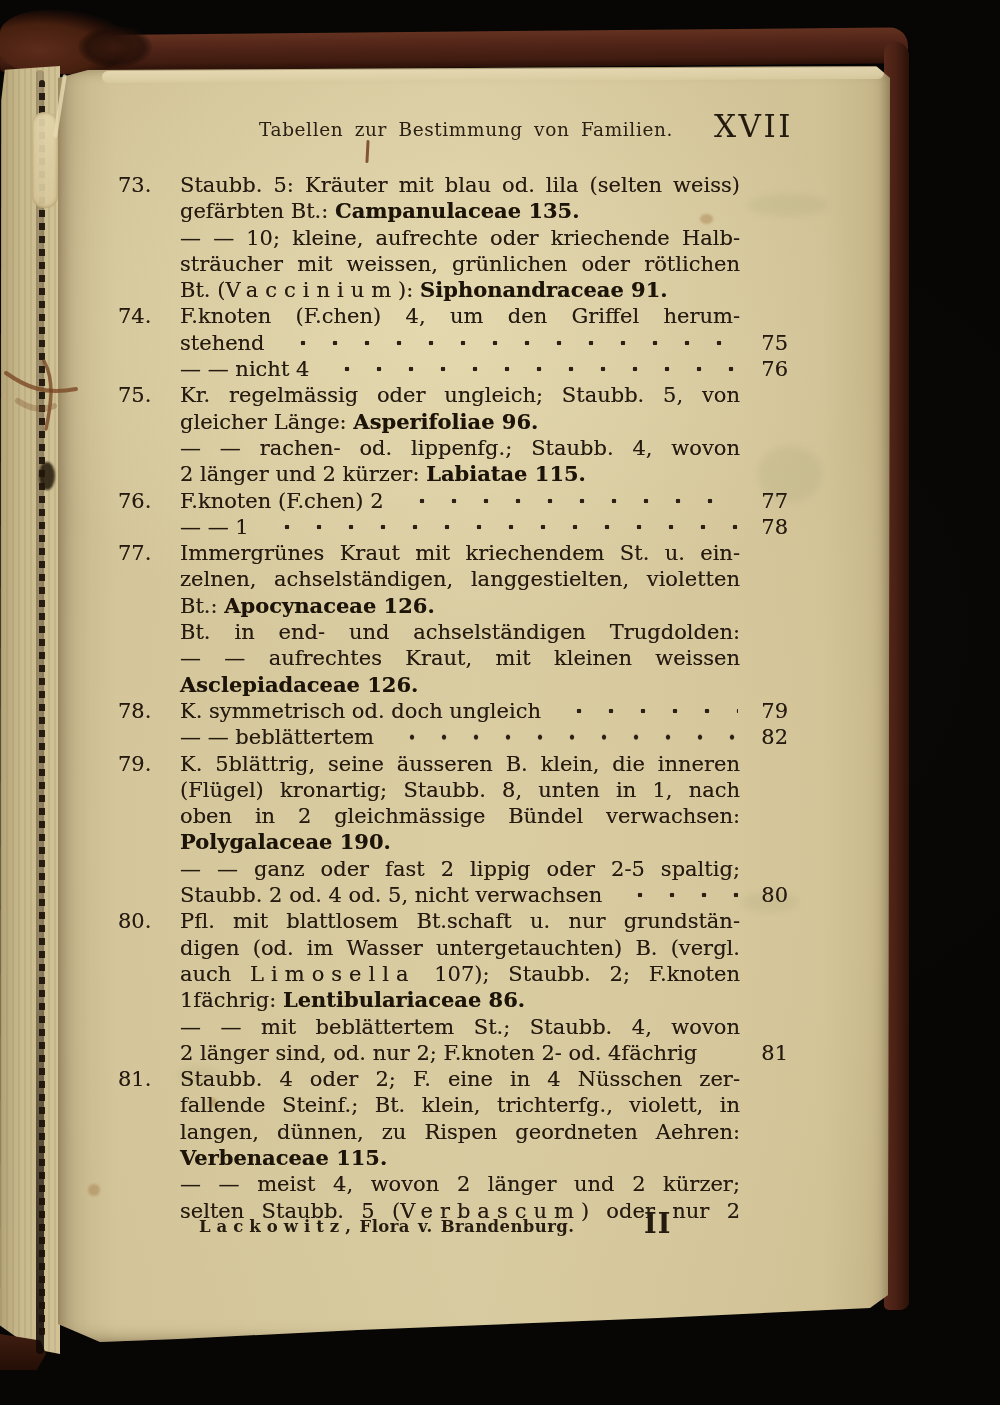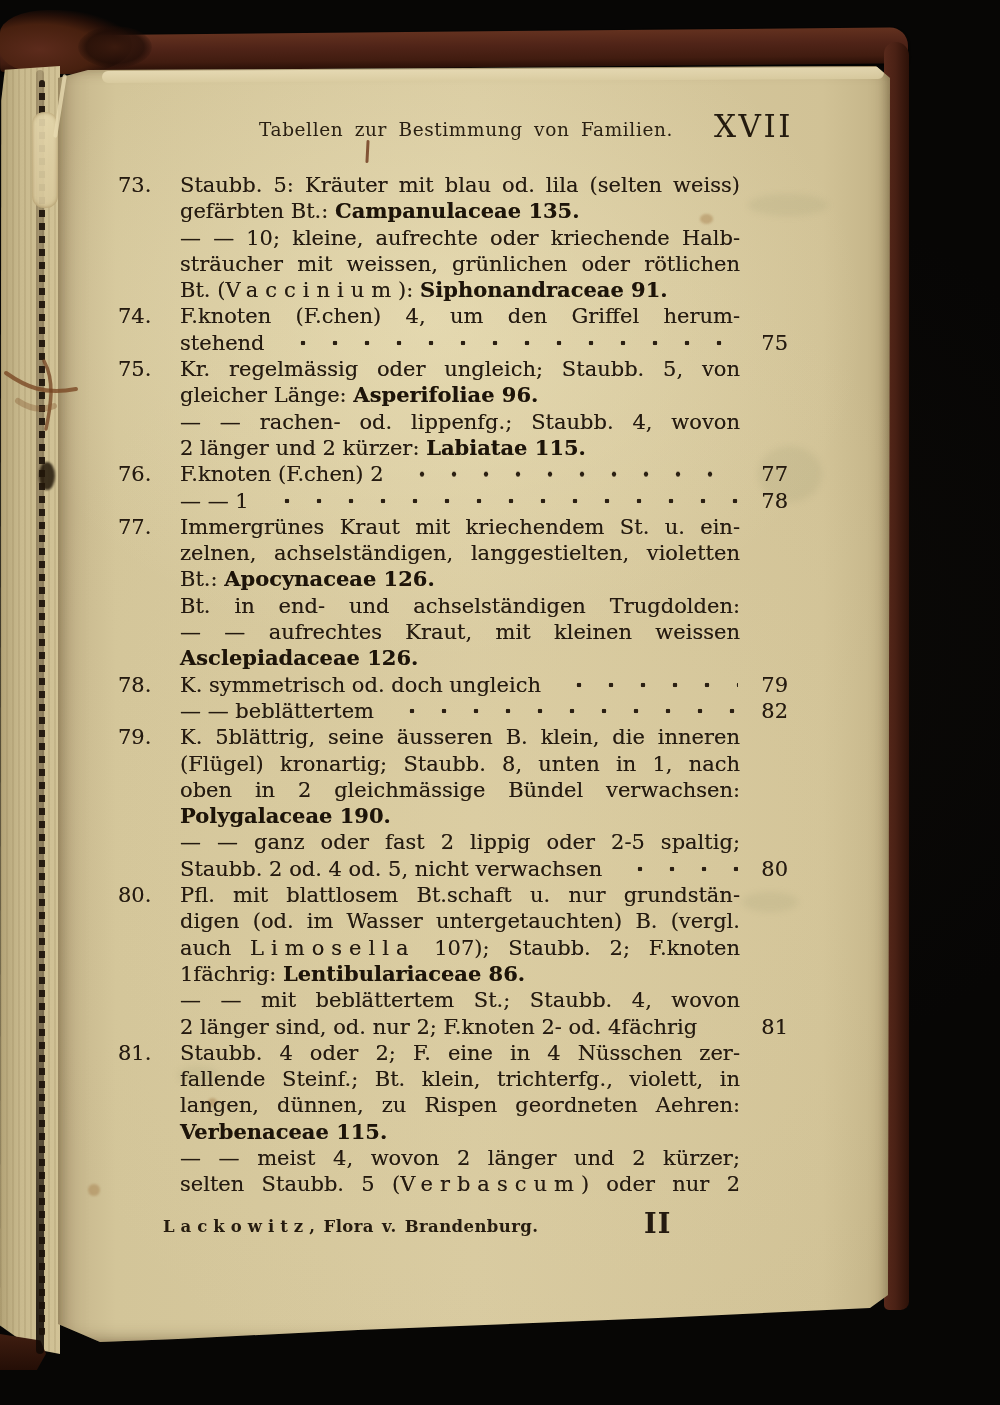--- a/index.html
+++ b/index.html
@@ -85,21 +85,21 @@
   .leader{flex:1 1 auto;align-self:stretch;margin:0 14px 0 12px;
     background-image:radial-gradient(circle,#2b2013 2.1px,rgba(0,0,0,0) 2.6px);
     background-size:32px 26.3px;background-position:10px 62%;background-repeat:repeat-x;}
   .leader.nodots{background:none;}
   .ref{flex:0 0 36px;text-align:right;}
   b{font-weight:700;color:#1d1409;}
   .spaced{letter-spacing:7px;}
   .line,.num,.ref{text-shadow:0 0 .5px rgba(40,28,14,.55);}
 
   .footer{position:absolute;left:105px;top:1151px;width:560px;font-weight:700;font-size:16.5px;color:#261c0f;}
-  .footer .author{letter-spacing:6px;}
+  .footer .author{letter-spacing:6px;margin-left:36px;}
   .footer .work{letter-spacing:.4px;word-spacing:2px;}
   .sheet-num{position:absolute;left:586px;top:1142px;font-size:27px;font-weight:700;letter-spacing:1px;}
 </style>
 </head>
 <body>
 
 <div class="scene">
 
   <div class="cover-top-band"></div>
   <div class="cover-right-strip"></div>
@@ -145,20 +145,25 @@
           <div class="line"><span class="txt"><span>Bt. (</span><span class="spaced">Vaccinium</span><span>): </span><b>Siphonandraceae 91.</b></span></div>
         </div>
         <div class="entry">
           <span class="num">74.</span>
           <div class="line just"><span class="txt"><span>F.knoten (F.chen) 4, um den Griffel herum-</span></span></div>
           <div class="line with-ref">
             <span class="txt"><span>stehend</span></span>
             <span class="leader"></span>
             <span class="ref">75</span>
           </div>
+          <div class="line with-ref">
+            <span class="txt"><span>— — nicht 4</span></span>
+            <span class="leader"></span>
+            <span class="ref">76</span>
+          </div>
         </div>
         <div class="entry">
           <span class="num">75.</span>
           <div class="line just"><span class="txt"><span>Kr. regelmässig oder ungleich; Staubb. 5, von</span></span></div>
           <div class="line"><span class="txt"><span>gleicher Länge: </span><b>Asperifoliae 96.</b></span></div>
           <div class="line just"><span class="txt"><span>— — rachen- od. lippenfg.; Staubb. 4, wovon</span></span></div>
           <div class="line"><span class="txt"><span>2 länger und 2 kürzer: </span><b>Labiatae 115.</b></span></div>
         </div>
         <div class="entry">
           <span class="num">76.</span>

